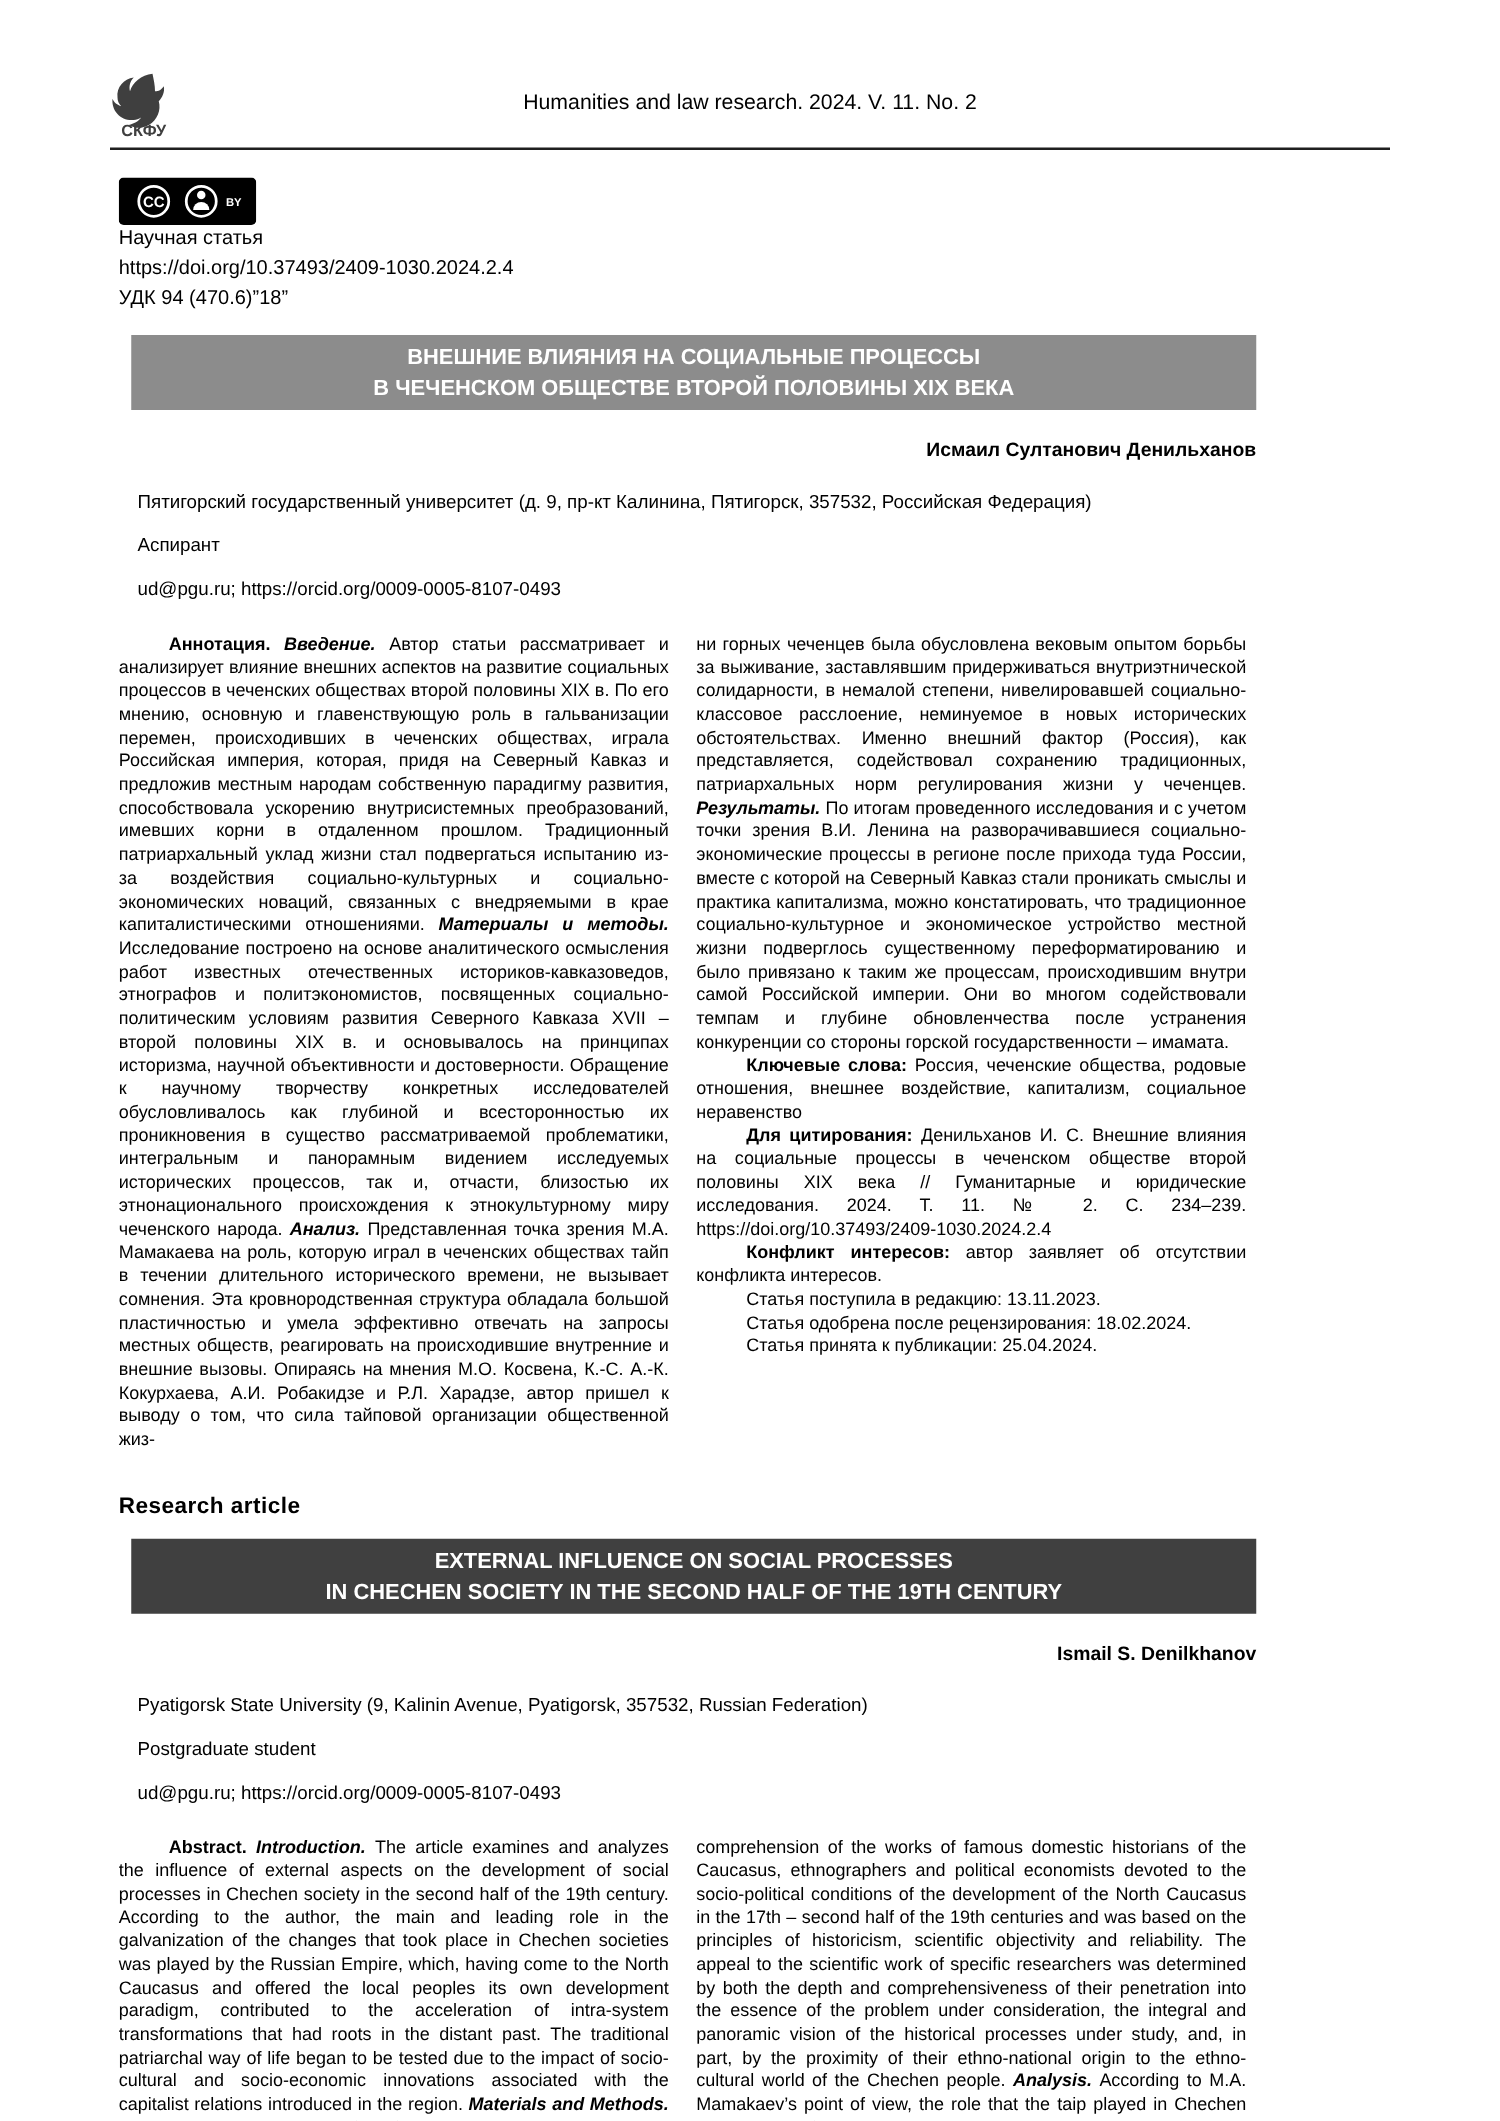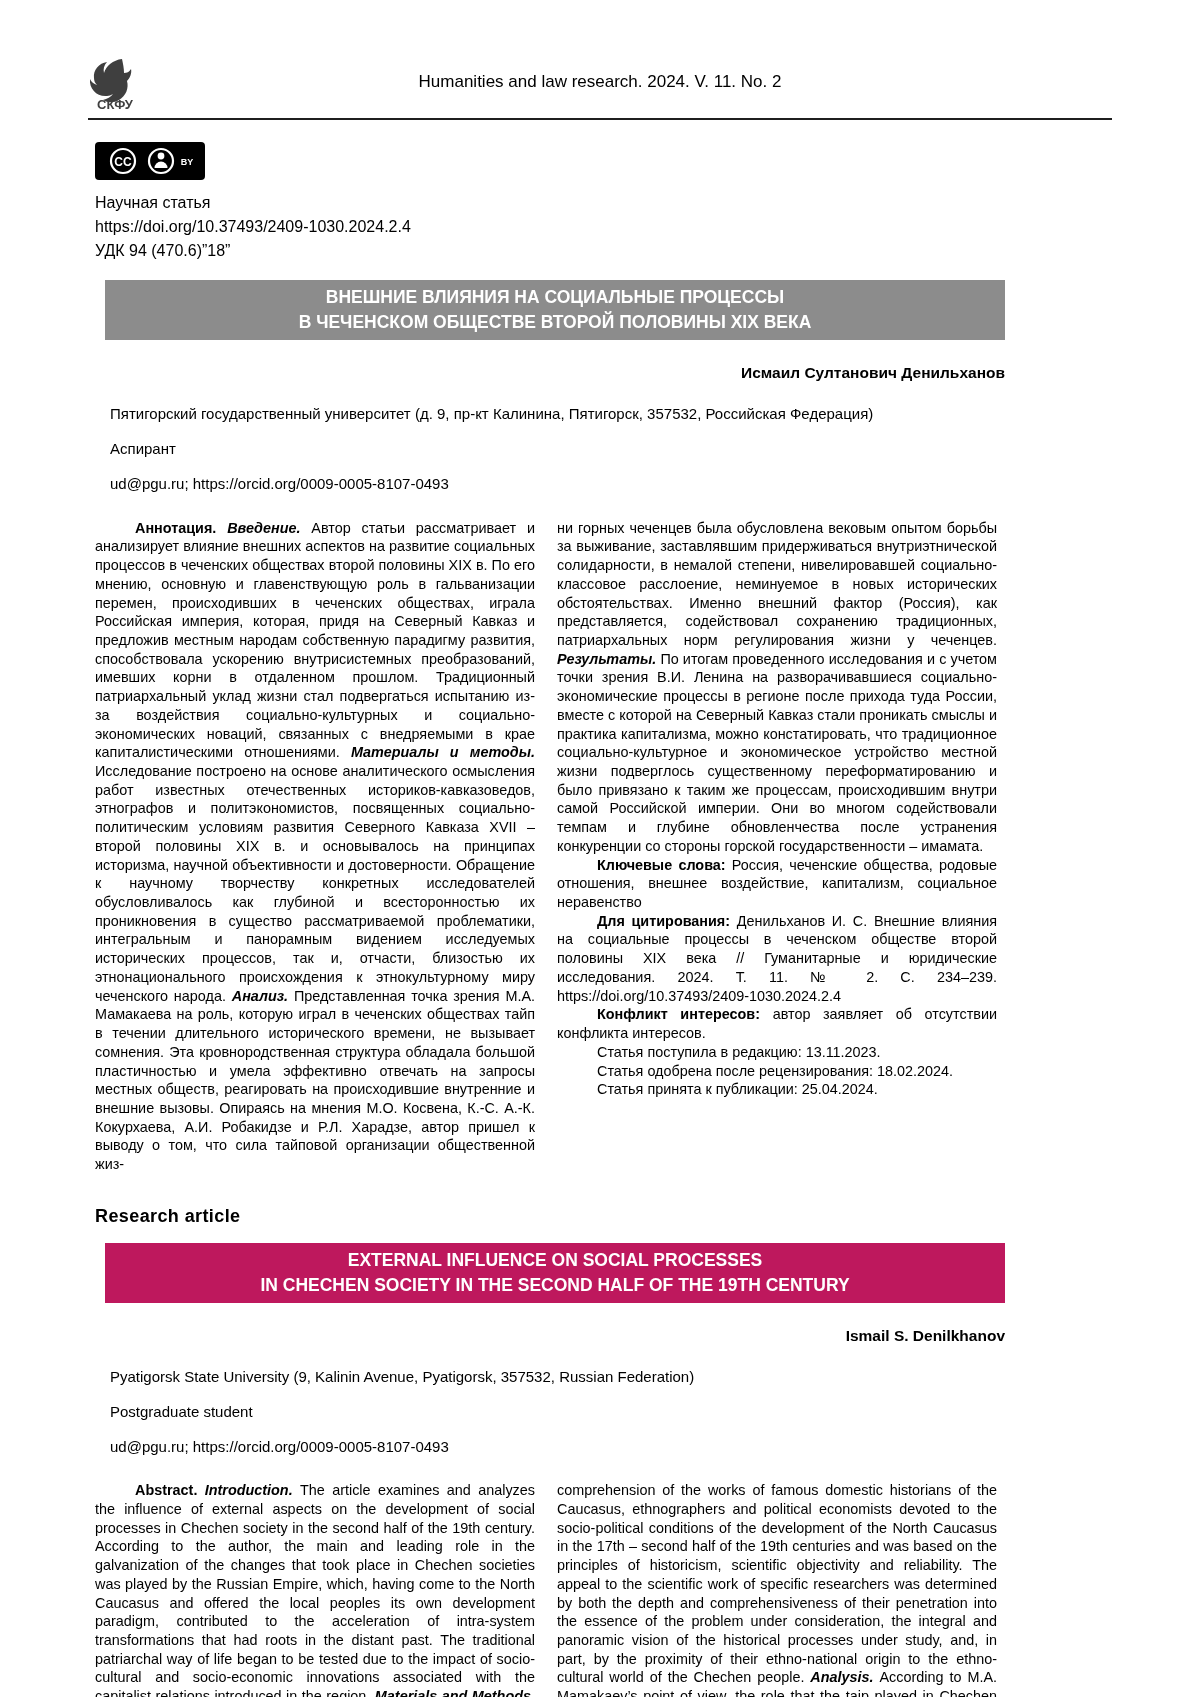--- a/index.html
+++ b/index.html
@@ -12,21 +12,21 @@
   
   .header{flex:none;margin:0 88px;height:118px;border-bottom:2px solid #1f1f1f;position:relative;}
   .logo{position:absolute;left:0;bottom:4px;line-height:0;}
   .logo svg text{font-family:"Liberation Sans",sans-serif;}
   .journal-title{position:absolute;left:50%;transform:translateX(-50%);bottom:26px;
     font-size:17px;color:#000000;white-space:nowrap;}
   
   .content{flex:none;padding:0 195px 0 95px;}
   .cc-badge{margin-top:22px;width:94px;line-height:0;cursor:pointer;}
   .meta{margin:2px 0;font-size:16px;line-height:1.38;}
-  .meta.first{margin-top:12px;}
+  .meta.first{margin-top:0;}
   .title-box{margin:18px 0 0 10px;color:#fff;text-align:center;font-weight:bold;
     font-size:17.5px;line-height:1.42;padding:5px 10px;}
   .author{margin:24px 0 0;text-align:right;font-weight:bold;font-size:15.5px;}
   .affil{margin-top:22px;font-size:15px;line-height:1.35;}
   .affil p{margin:15px;}
   .columns{display:flex;gap:22px;margin-top:24px;}
   .col{width:440px;font-size:14.4px;line-height:1.3;text-align:justify;
     overflow-wrap:break-word;hyphens:auto;}
   .para{margin:0;}
   .indent{text-indent:40px;}
@@ -97,21 +97,21 @@
         <p class="para indent"><span class="run-b">Для цитирования: </span><span>Денильханов И. С. Внешние влияния на социальные процессы в чеченском обществе второй половины XIX века // Гуманитарные и юридические исследования. 2024. Т. 11. № 2. С. 234–239. https://doi.org/10.37493/2409-1030.2024.2.4</span></p>
         <p class="para indent"><span class="run-b">Конфликт интересов: </span><span>автор заявляет об отсутствии конфликта интересов.</span></p>
         <p class="para indent">Статья поступила в редакцию: 13.11.2023.</p>
         <p class="para indent">Статья одобрена после рецензирования: 18.02.2024.</p>
         <p class="para indent">Статья принята к публикации: 25.04.2024.</p>
       </div>
     </section>
 
     <h2 class="research-article">Research article</h2>
 
-    <div class="title-box en" style="background: #be185d;">
+    <div class="title-box en" style="background: #404040;">
       <div>EXTERNAL INFLUENCE ON SOCIAL PROCESSES</div>
       <div>IN CHECHEN SOCIETY IN THE SECOND HALF OF THE 19TH CENTURY</div>
     </div>
 
     <p class="author">Ismail S. Denilkhanov</p>
 
     <div class="affil">
       <p>Pyatigorsk State University (9, Kalinin Avenue, Pyatigorsk, 357532, Russian Federation)</p>
       <p>Postgraduate student</p>
       <p>ud@pgu.ru; https://orcid.org/0009-0005-8107-0493</p>

